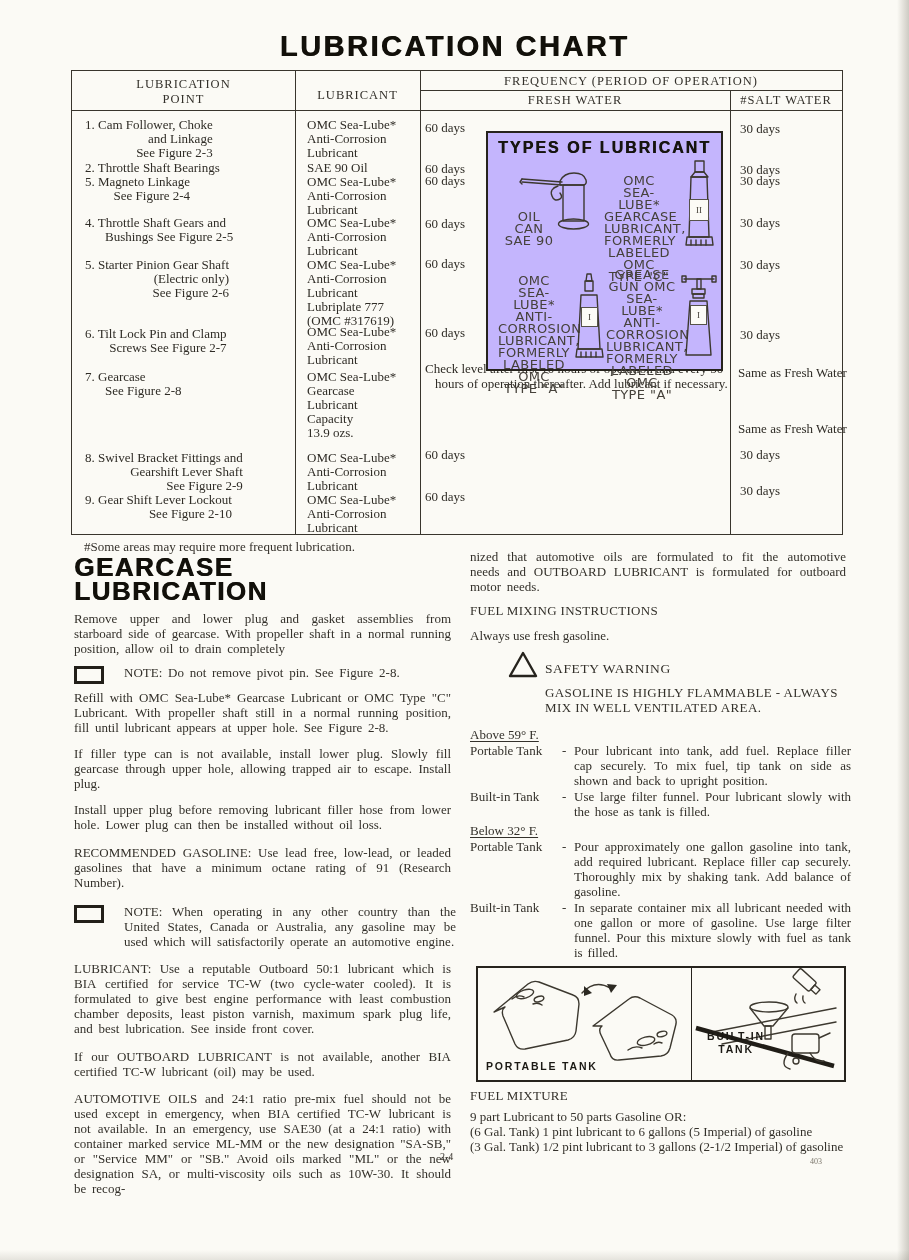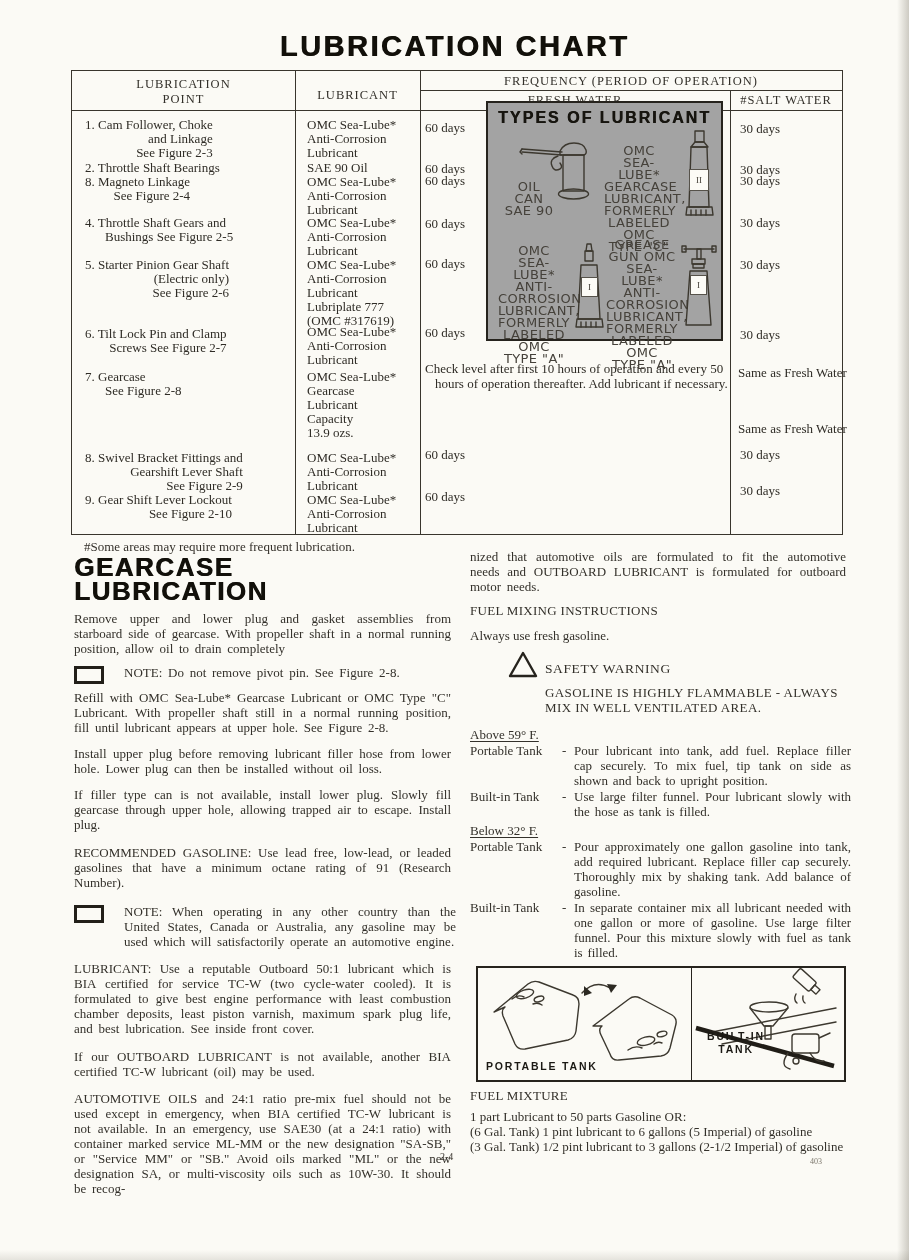--- a/index.html
+++ b/index.html
@@ -25,22 +25,22 @@
         color:#33302a;line-height:15px;}
   .tb-point,.tb-lub,.tb-val{position:absolute;font-size:13px;line-height:14px;
         white-space:nowrap;color:#2f2c26;}
   .tb-point .cont{padding-left:20px;text-align:right;}
   .freq-para{position:absolute;width:305px;font-size:13px;line-height:14.5px;
         padding-left:10px;text-indent:-10px;color:#2f2c26;}
   .salt-para{position:absolute;width:104px;font-size:13px;line-height:14.5px;
         padding-left:9px;text-indent:-9px;color:#2f2c26;}
 
   
-  .inset{position:absolute;left:414px;top:30px;width:233px;height:236px;
-        border:2px solid #26231d;background:#a3a3a3;text-decoration:underline;}
+  .inset{position:absolute;left:414px;top:60px;width:233px;height:236px;
+        border:2px solid #26231d;background:#c4b5fd;text-decoration:underline;}
   .inset-title{position:absolute;top:6px;left:0;width:100%;text-align:center;
         font-family:"Liberation Sans",sans-serif;font-weight:bold;font-size:16px;
         letter-spacing:2px;color:#17150f;text-shadow:.5px 0 0 #17150f;}
   .tiny{position:absolute;font-family:"DejaVu Sans",sans-serif;font-size:13px;
         line-height:12px;letter-spacing:.4px;text-align:center;color:#45413a;}
   .ink-sketch{position:absolute;}
   .ink-sketch svg{display:block;}
   .tube-mark{position:absolute;font-size:9px;text-align:center;color:#45413a;
         border:1px solid #56524a;background:#fcfbf6;}
 
@@ -121,21 +121,21 @@
         <div class="tb-val" style="top: 51px; left: 668px;">30 days</div>
         <div class="tb-point" style="top: 90px; left: 13px; text-align: center;">
           <div>2.  Throttle Shaft Bearings</div>
         </div>
         <div class="tb-lub" style="top: 90px; left: 235px;">
           <div>SAE 90 Oil</div>
         </div>
         <div class="tb-val" style="top: 91px; left: 353px;">60 days</div>
         <div class="tb-val" style="top: 92px; left: 668px;">30 days</div>
         <div class="tb-point" style="top: 104px; left: 13px;">
-          <div>8.  Magneto Linkage</div>
+          <div>5.  Magneto Linkage</div>
           <div class="cont">See Figure 2-4</div>
         </div>
         <div class="tb-lub" style="top: 104px; left: 235px;">
           <div>OMC Sea-Lube*</div>
           <div>Anti-Corrosion</div>
           <div>Lubricant</div>
         </div>
         <div class="tb-val" style="top: 103px; left: 353px;">60 days</div>
         <div class="tb-val" style="top: 103px; left: 668px;">30 days</div>
         <div class="tb-point" style="top: 145px; left: 13px;">
@@ -300,22 +300,22 @@
 
   <div class="col col-left">
     <div class="gc-heading pre">GEARCASE
 LUBRICATION</div>
     <p class="para">Remove upper and lower plug and gasket assemblies from starboard side of gearcase.  With propeller shaft in a normal running position, allow oil to drain completely</p>
     <div class="note">
       <span class="note-box"></span>
       <span>NOTE:  Do not remove pivot pin.  See Figure 2-8.</span>
     </div>
     <p class="para">Refill with OMC Sea-Lube* Gearcase Lubricant or OMC Type "C" Lubricant.  With propeller shaft still in a normal running position, fill until lubricant appears at upper hole.  See Figure 2-8.</p>
+    <p class="para" style="margin-top:11px">If filler type can is not available, install lower plug.  Slowly fill gearcase through upper hole, allowing trapped air to escape.  Install plug.</p>
     <p class="para" style="margin-top:11px">Install upper plug before removing lubricant filler hose from lower hole.  Lower plug can then be installed without oil loss.</p>
-    <p class="para" style="margin-top:11px">If filler type can is not available, install lower plug.  Slowly fill gearcase through upper hole, allowing trapped air to escape.  Install plug.</p>
     <p class="para" style="margin-top:13px">RECOMMENDED GASOLINE:  Use lead free, low-lead, or leaded gasolines that have a minimum octane rating of 91 (Research Number).</p>
     <div class="note" style="margin-top:14px">
       <span class="note-box"></span>
       <span>NOTE:  When operating in any other country than the United States, Canada or Australia, any gasoline may be used which will satisfactorily operate an automotive engine.</span>
     </div>
     <p class="para" style="margin-top:12px">LUBRICANT:  Use a reputable Outboard 50:1 lubricant which is BIA certified for service TC-W (two cycle-water cooled).  It is formulated to give best engine performance with least combustion chamber deposits, least piston varnish, maximum spark plug life, and best lubrication.  See inside front cover.</p>
     <p class="para" style="margin-top:13px">If our OUTBOARD LUBRICANT is not available, another BIA certified TC-W lubricant (oil) may be used.</p>
     <p class="para" style="margin-top:12px">AUTOMOTIVE OILS and 24:1 ratio pre-mix fuel should not be used except in emergency, when BIA certified TC-W lubricant is not available.  In an emergency, use SAE30 (at a 24:1 ratio) with container marked service ML-MM or the new designation "SA-SB," or "Service MM" or "SB."  Avoid oils marked "ML" or the new designation SA, or multi-viscosity oils such as 10W-30.  It should be recog-</p>
   </div>
 
@@ -391,21 +391,21 @@
           <rect class="s" x="100" y="66" width="27" height="19" rx="3"></rect>
           <path class="s" d="M96,85 q-9,13 2,16 M127,70 l11,-5 M118,85 q6,10 14,8"></path>
           <circle class="s" cx="104" cy="93" r="3"></circle>
         </svg>
         <span class="fig-label builtin pre">BUILT-IN
 TANK</span>
       </div>
     </div>
 
     <div class="sec-head" style="margin-bottom:6px">FUEL MIXTURE</div>
-    <p class="mix-line">1 part Lubricant to 50 parts Gasoline OR:</p>
+    <p class="mix-line">9 part Lubricant to 50 parts Gasoline OR:</p>
     <p class="mix-line">(6 Gal. Tank) 1 pint lubricant to 6 gallons (5 Imperial) of gasoline</p>
     <p class="mix-line">(3 Gal. Tank) 1/2 pint lubricant to 3 gallons (2-1/2 Imperial) of gasoline</p>
   </div>
 
   <div class="footer-page">2-4</div>
   <div class="footer-code">403</div>
 
   <div class="scan-edge-right"></div>
   <div class="scan-edge-bottom"></div>
 </div>

